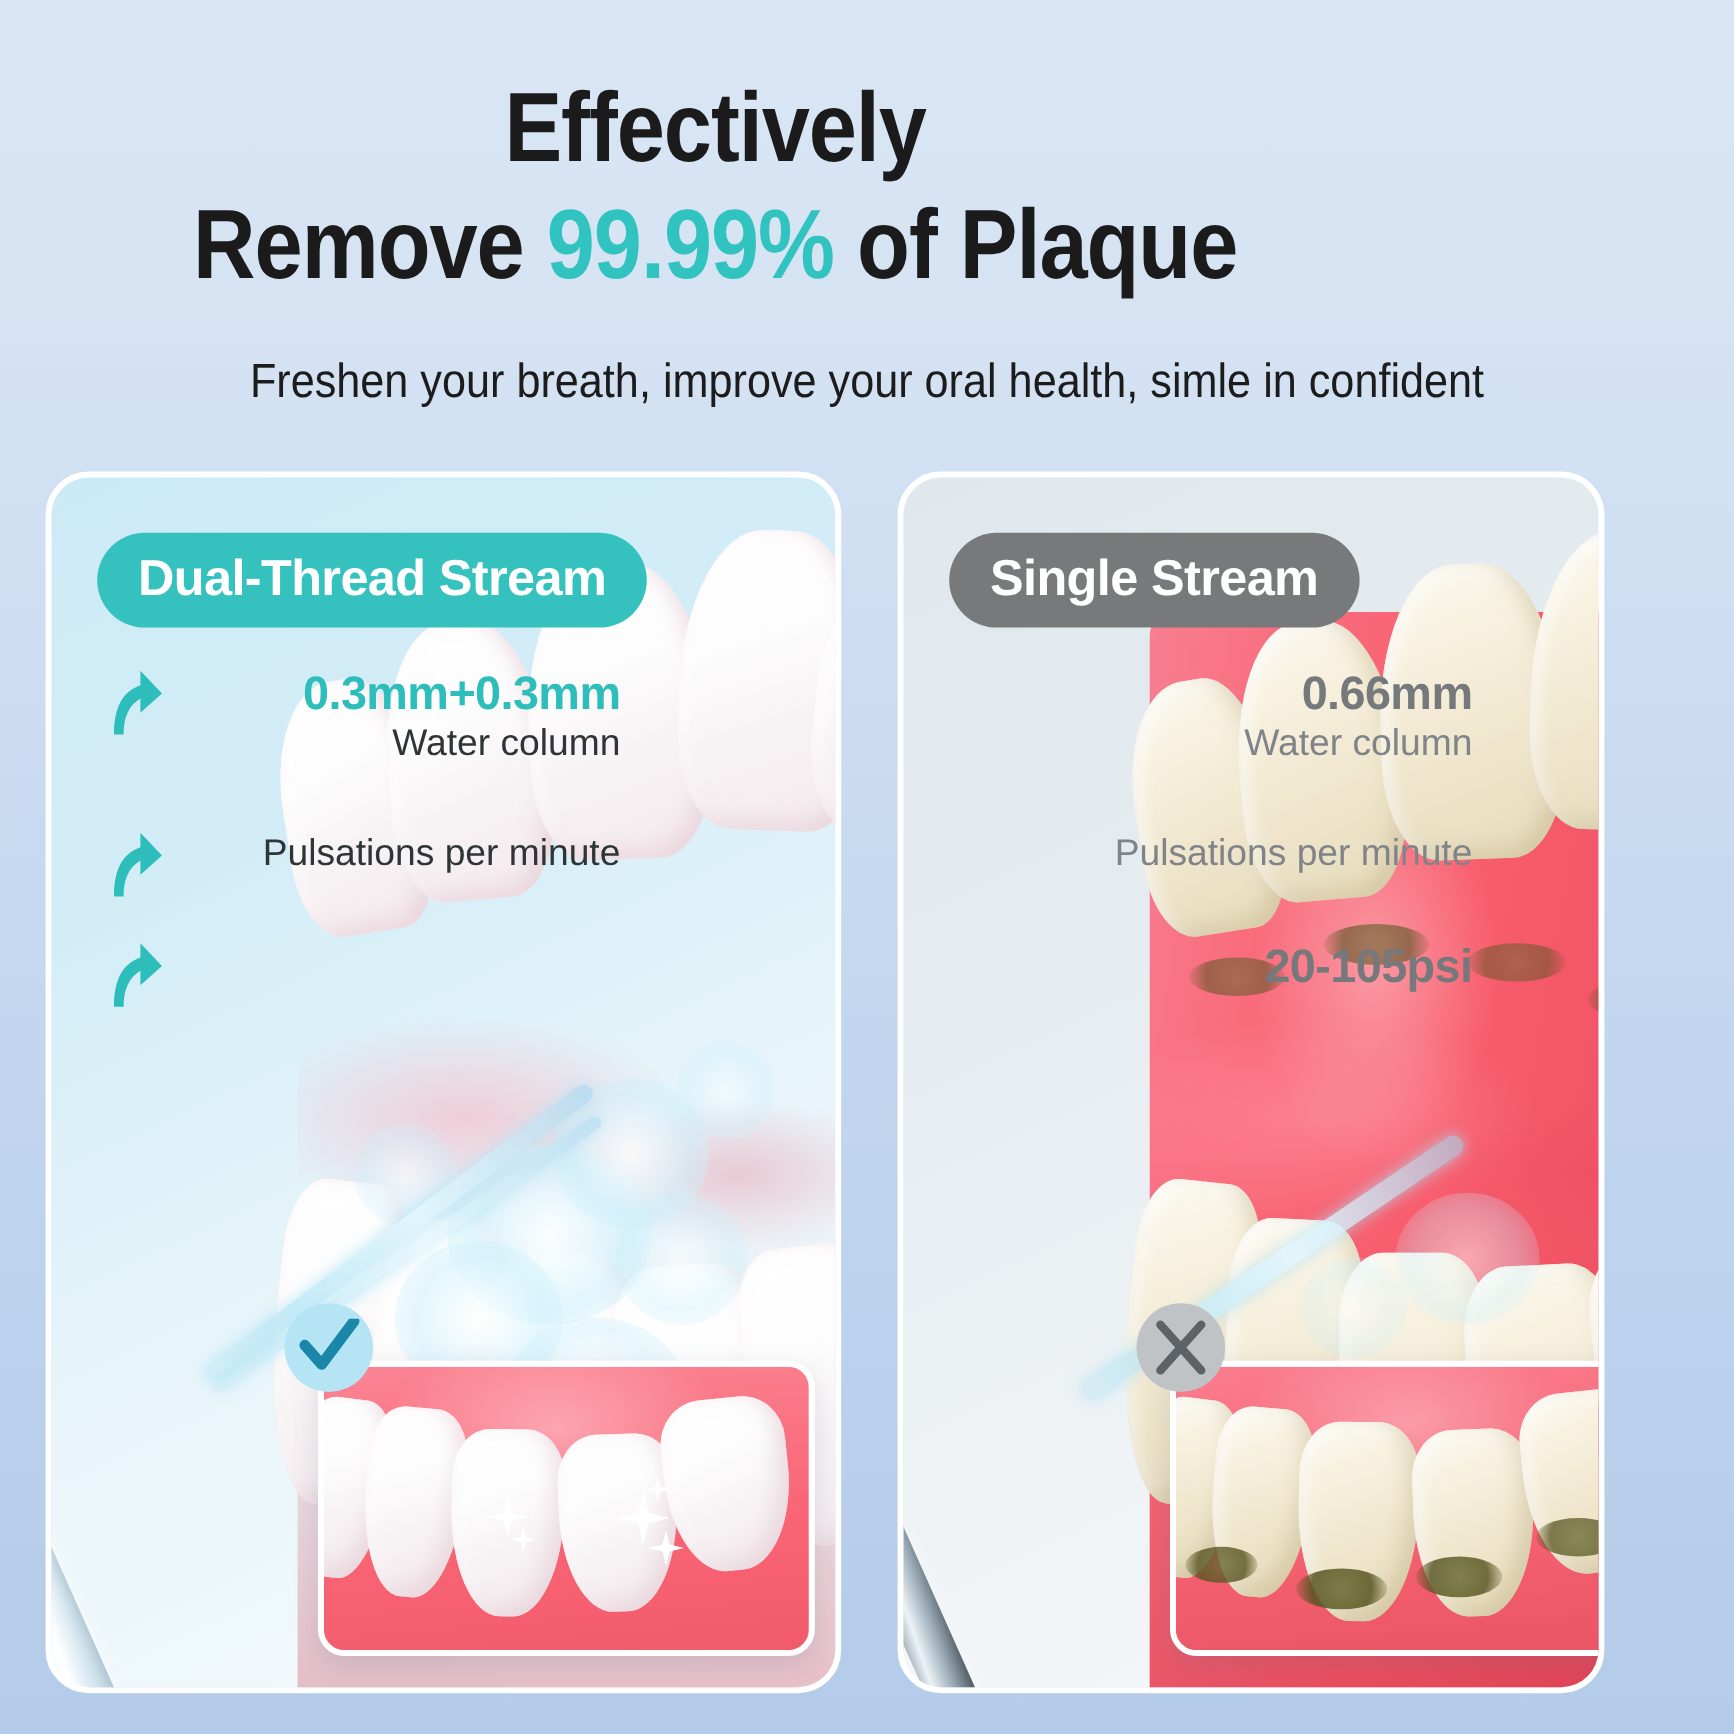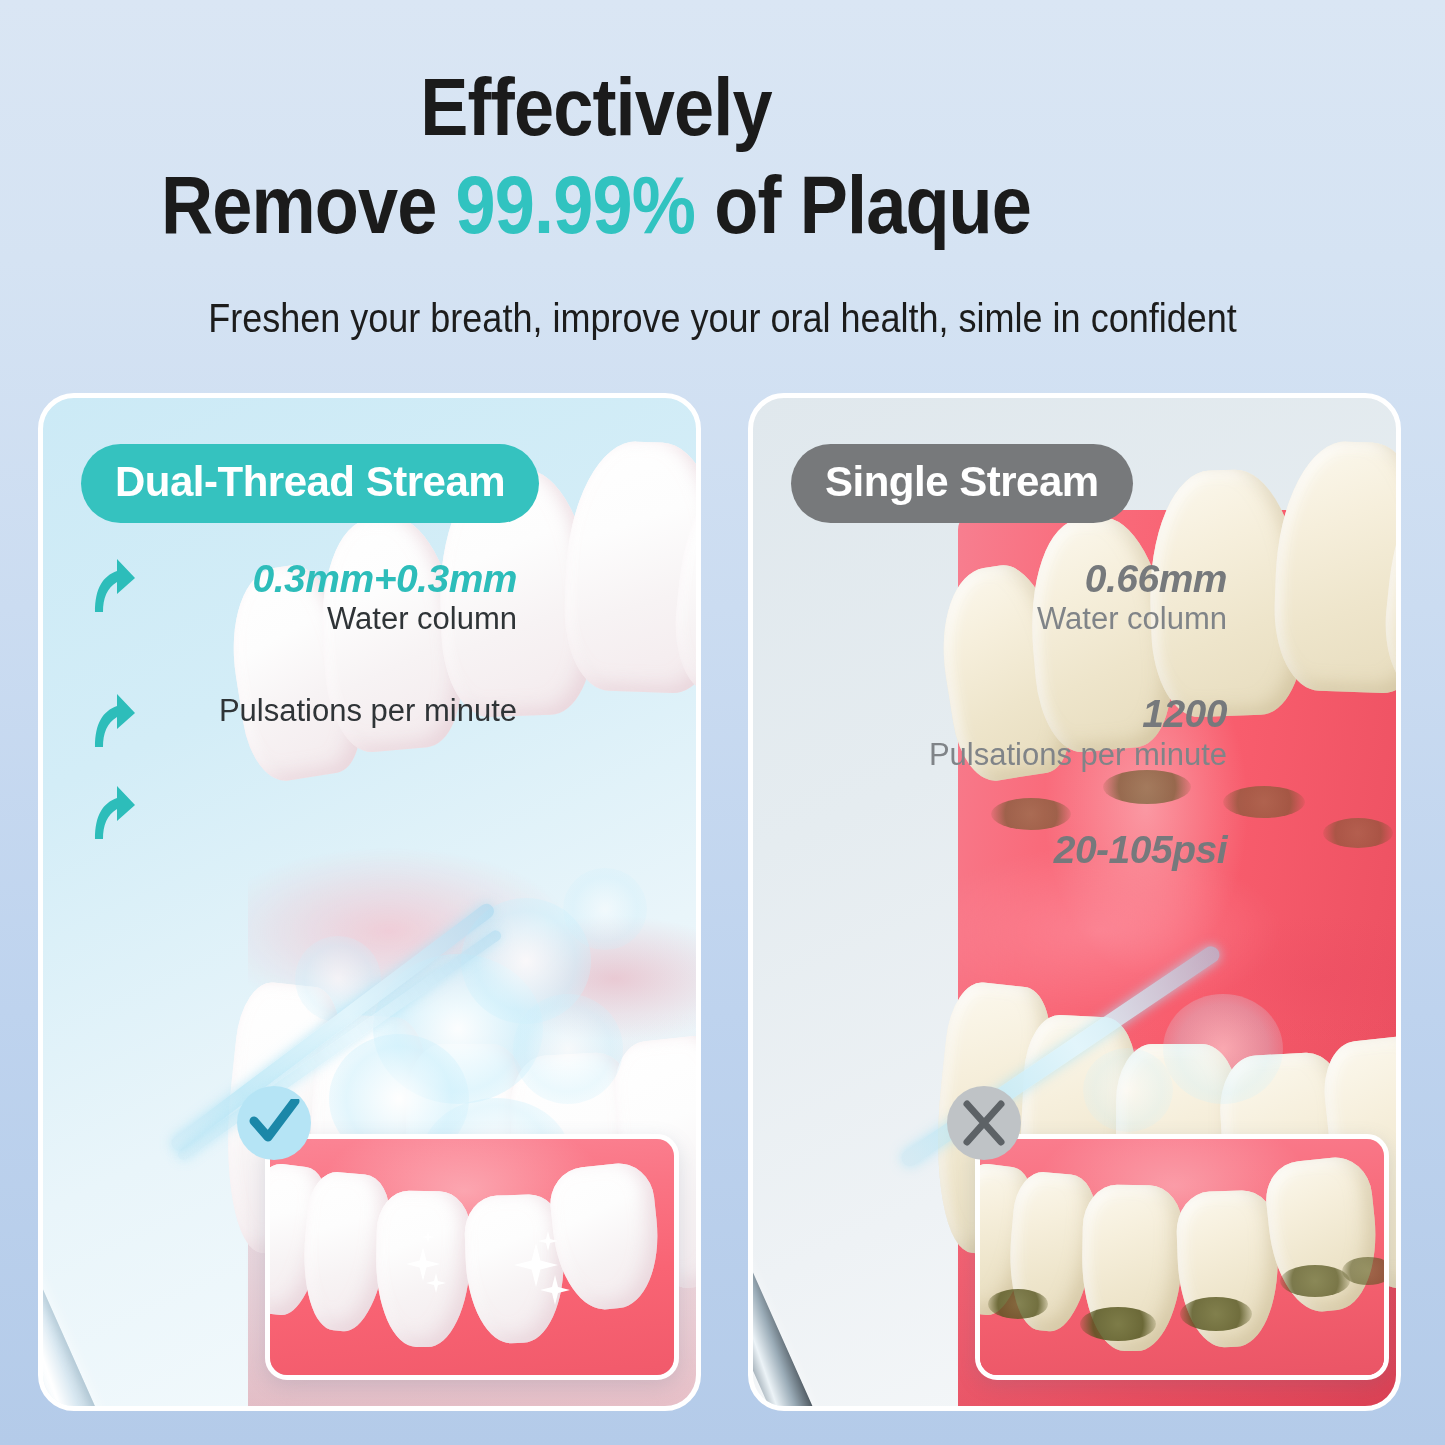--- a/index.html
+++ b/index.html
@@ -30,37 +30,37 @@
     transform:scaleX(0.90); transform-origin:center;
   }
 
   
   .cards { position:absolute; top:393px; left:0; width:1445px; height:1020px; }
   .card {
     position:absolute; top:0; height:1018px; border-radius:36px;
     border:5px solid #ffffff; overflow:hidden;text-align:right;
   }
   .card-left  { left:38px;  width:663px; background:linear-gradient(155deg,#cceaf6 0%,#d3edf7 30%,#e9f5fa 62%,#f6fbfd 100%); }
-  .card-right { left:748px; width:653px; background:linear-gradient(155deg,#e0e8ed 0%,#e5ecf0 35%,#eef2f5 68%,#f7f9fa 100%); }
+  .card-right { left:748px; width:589px; background:linear-gradient(155deg,#e0e8ed 0%,#e5ecf0 35%,#eef2f5 68%,#f7f9fa 100%); }
 
   
   .pill {
     position:absolute; top:46px; left:38px; border-radius:40px;
     padding:14px 34px 17px 34px; color:#fff; font-size:42px; font-weight:700;
     white-space:nowrap; letter-spacing:-0.5px;
   }
   .pill-teal { background:#35c2bf; }
   .pill-gray { background:#77797b; }
 
   
   .specs { position:absolute; top:160px; left:44px; width:430px; }
   .spec { position:relative; margin-bottom:56px; padding-left:62px; }
   .specs-right .spec { padding-left:22px; }
   .spec-arrow { position:absolute; left:0; top:-4px; width:52px; height:62px; }
-  .spec-value { font-size:39px; font-weight:700; line-height:1.06; white-space:nowrap; letter-spacing:-0.5px;font-style:italic; }
+  .spec-value { font-size:39px; font-weight:700; line-height:1.06; white-space:nowrap; letter-spacing:-0.5px; }
   .spec-label { font-size:31px; font-weight:400; line-height:1.16; white-space:nowrap; margin-top:2px; }
   .card-left  .spec-value { color:#2dbdba; }
   .card-left  .spec-label { color:#2f3437; }
   .card-right .spec-value { color:#76797c; }
   .card-right .spec-label { color:#808488; }
 
   
   .mouth { position:absolute; inset:0; overflow:hidden; }
 
   
@@ -334,21 +334,20 @@
     </div>
 
     <div class="pill pill-gray">Single Stream</div>
 
     <div class="specs specs-right">
       <div class="spec">
         <div class="spec-value">0.66mm</div>
         <div class="spec-label">Water column</div>
       </div>
       <div class="spec">
-        <div class="spec-value">1200</div>
         <div class="spec-label">Pulsations per minute</div>
       </div>
       <div class="spec">
         <div class="spec-value">20-105psi</div>
       </div>
     </div>
 
     <div class="inset">
       <div class="inset-gum-dark"></div>
       <div class="itooth yellow-enamel" style="left:-26px; top:26px; width:74px; height:150px; transform:rotate(7deg);"></div>

